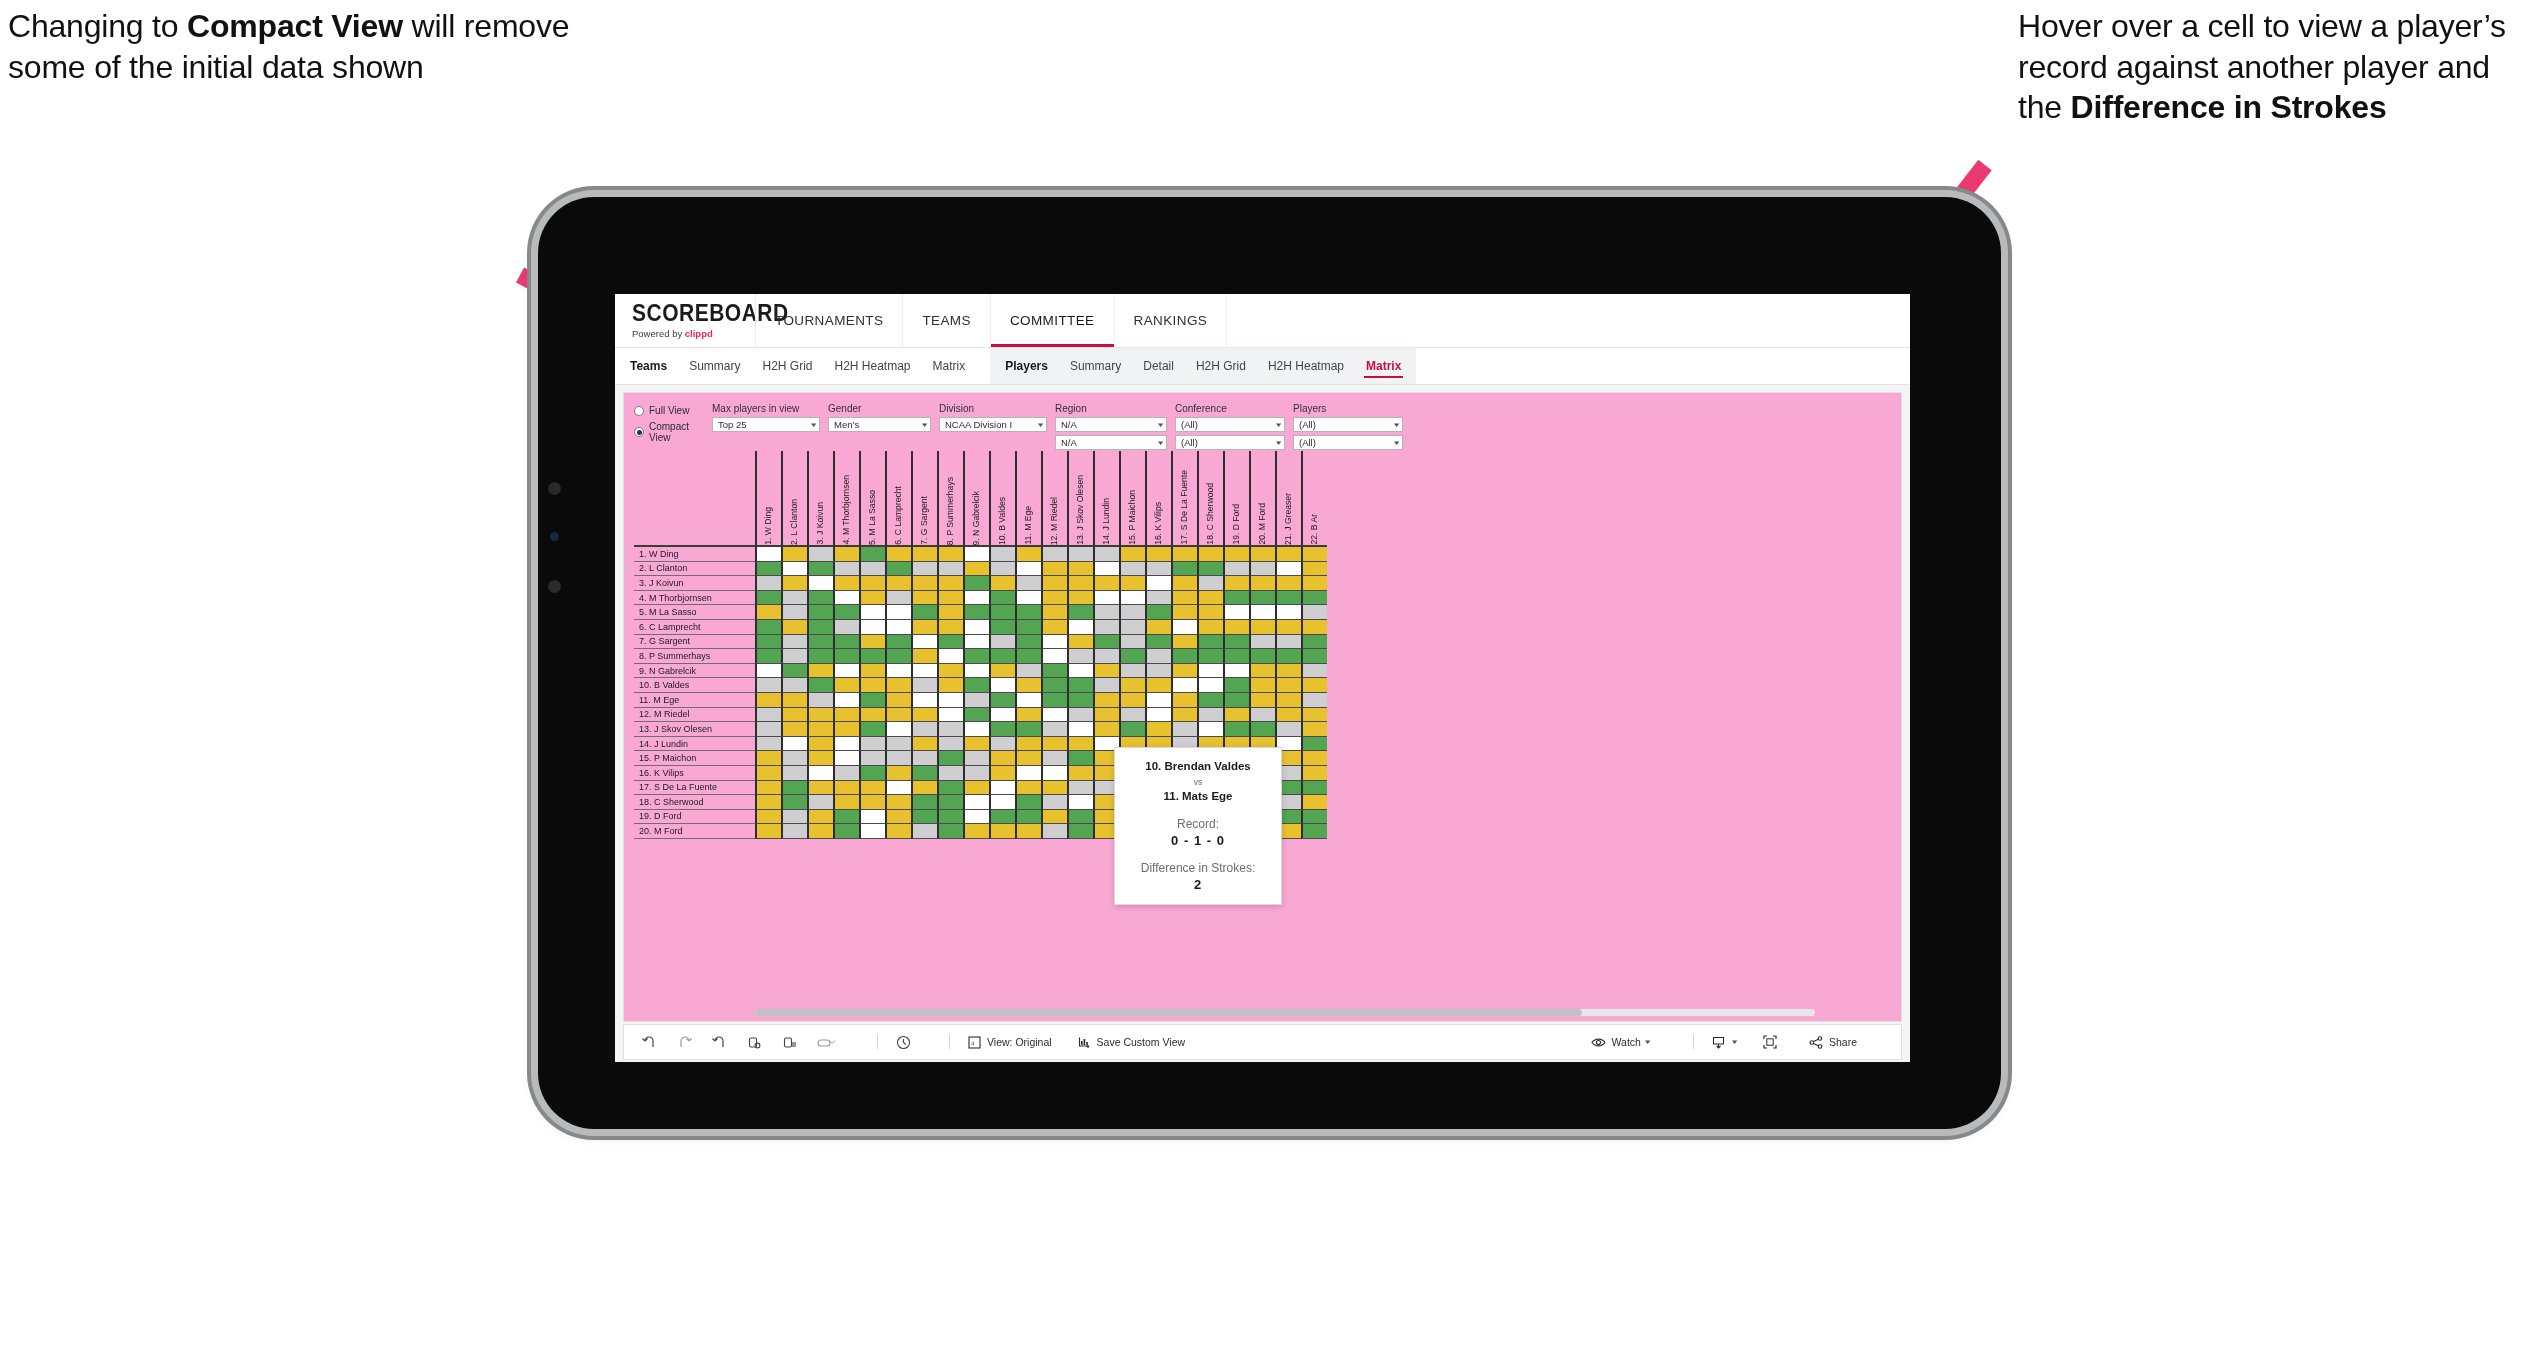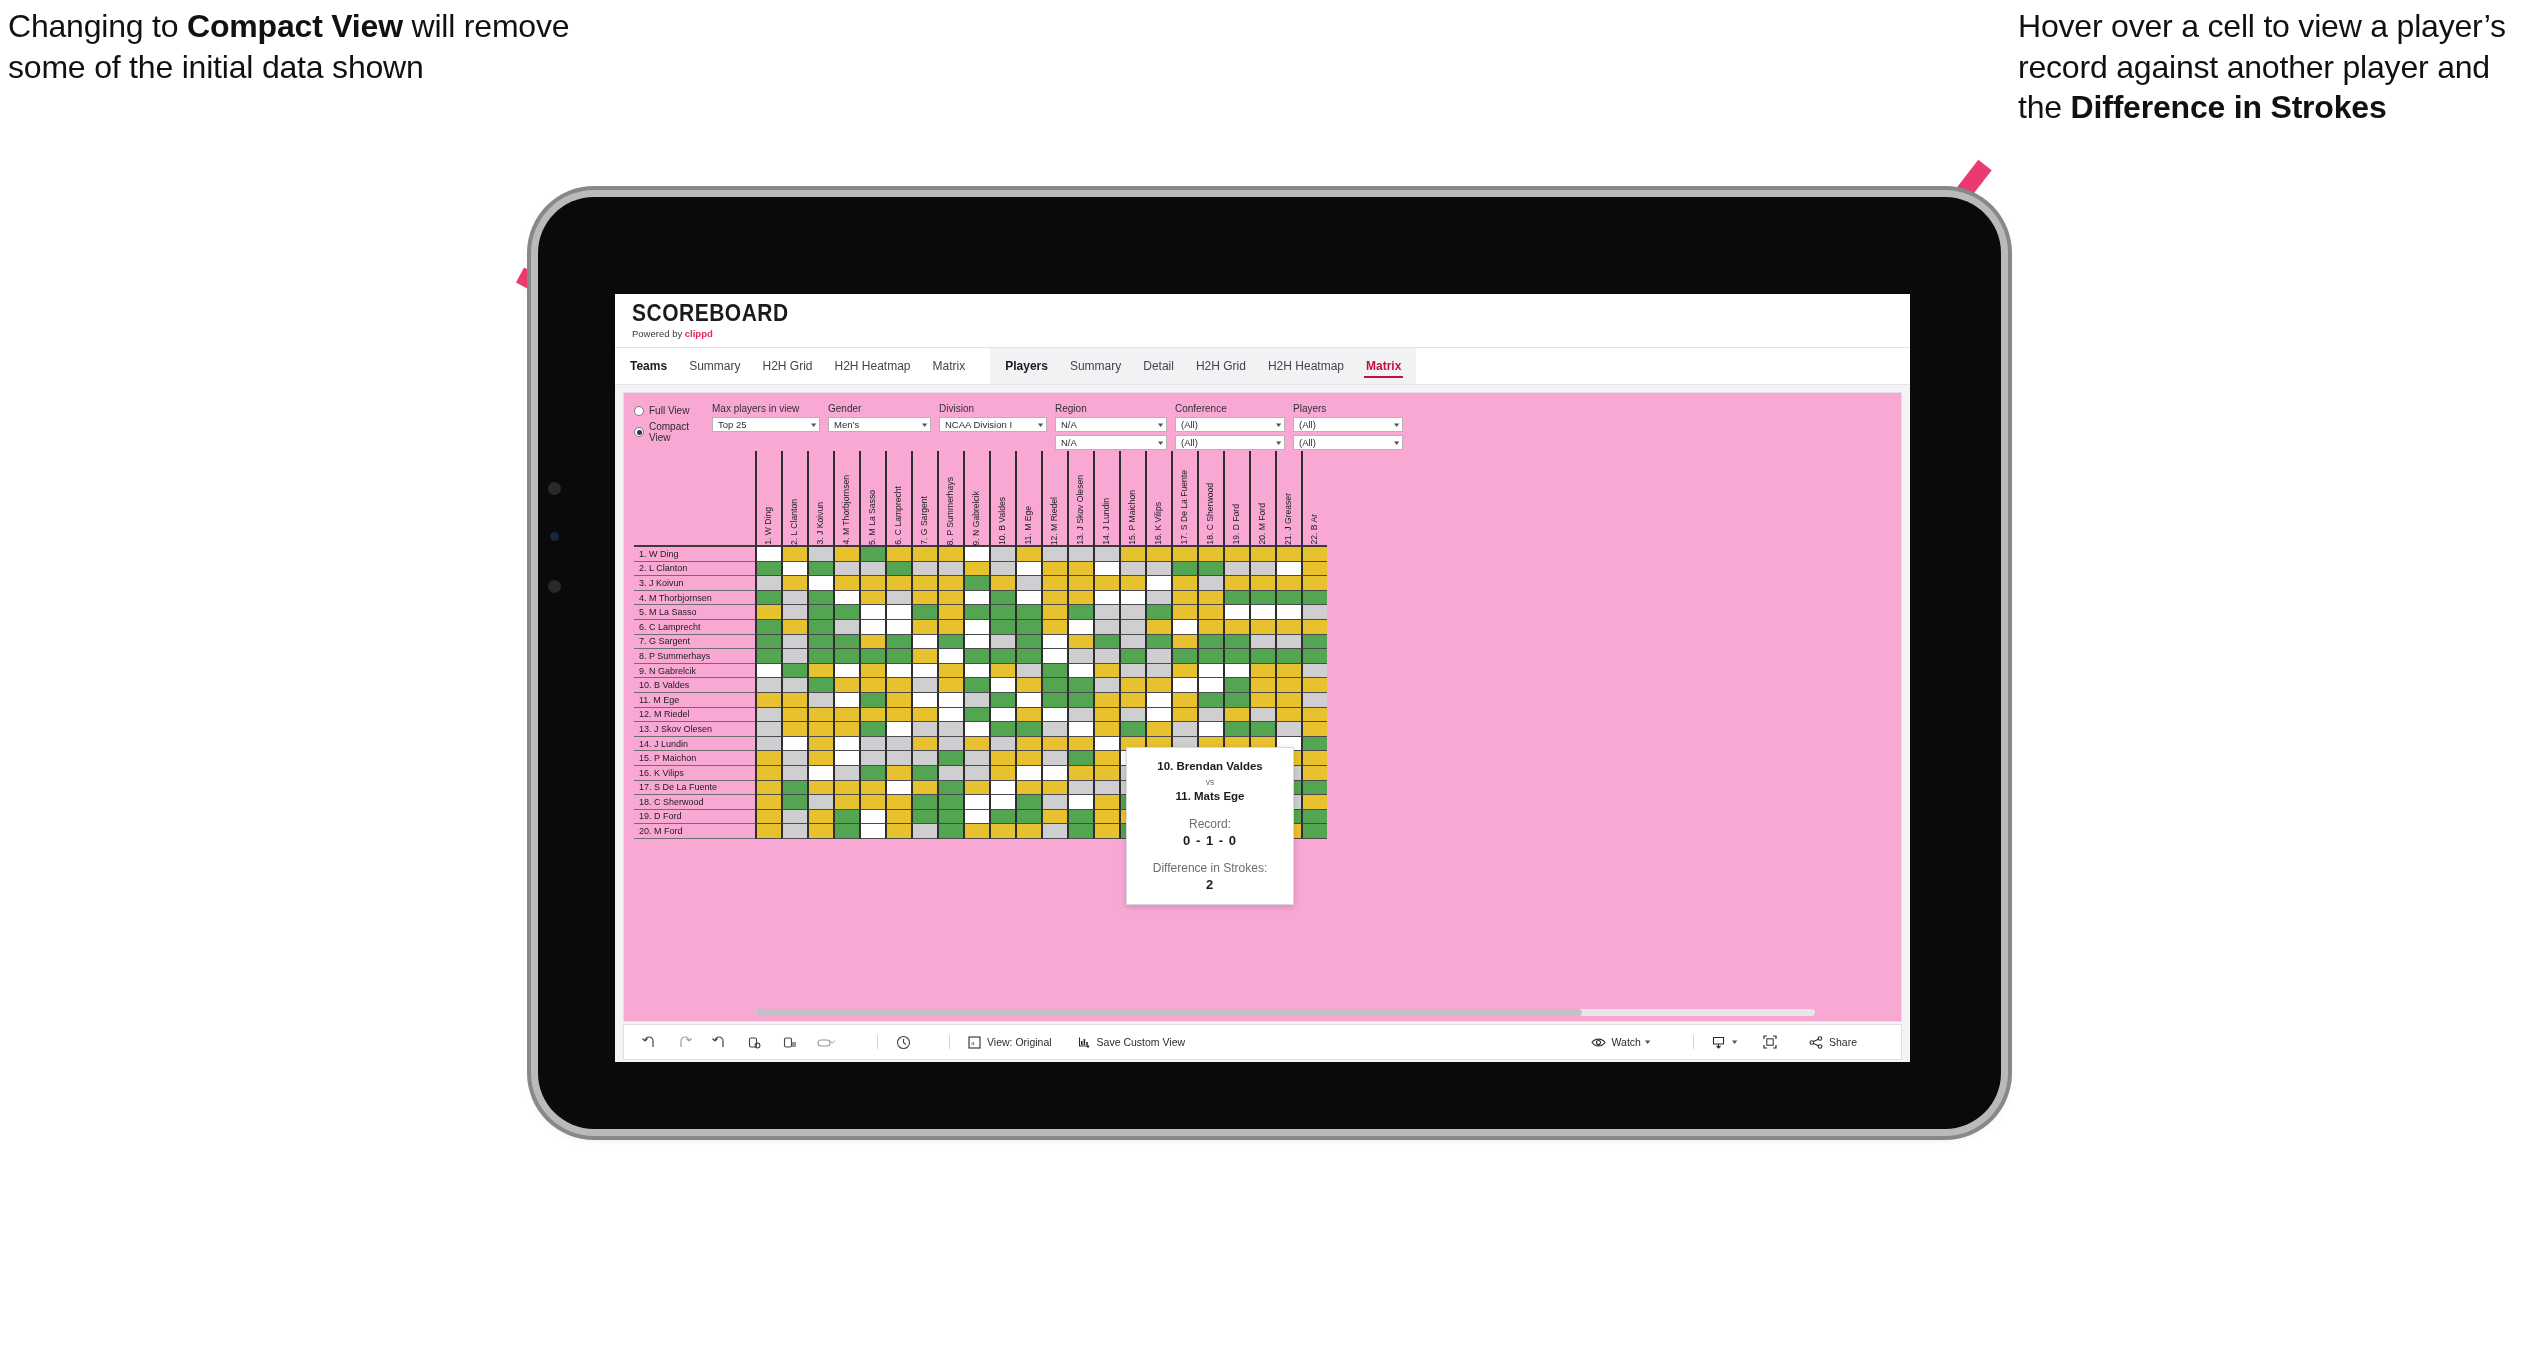--- a/index.html
+++ b/index.html
@@ -159,21 +159,21 @@
     width:26px;flex:none;box-sizing:border-box;
     border-left:2px solid #2e2e2e;border-bottom:1px solid #4a4a4e;
   }
   .c-w{background:#ffffff;}
   .c-g{background:#54a551;}
   .c-y{background:#e8c22e;}
   .c-a{background:#cfcfd1;}
 
   
   #tooltip{
-    position:absolute;left:492px;top:296px;width:150px;
+    position:absolute;left:480px;top:296px;width:150px;
     background:#ffffff;border:1px solid #d9d9dd;
     box-shadow:0 2px 7px rgba(0,0,0,.16);
     padding:11px 8px 12px;text-align:center;z-index:9;
   }
   #tooltip .tp-name{font-size:11.5px;font-weight:700;color:#1b1b1f;line-height:1.35;}
   #tooltip .tp-vs{font-size:8.5px;color:#6c6c72;margin:2px 0;}
   #tooltip .tp-lab{font-size:12px;color:#6c6c72;margin-top:13px;}
   #tooltip .tp-val{font-size:13px;font-weight:700;color:#1b1b1f;margin-top:2px;letter-spacing:1px;}
 
   
@@ -221,20 +221,26 @@
   <div class="cam" id="cam1"></div>
   <div class="cam" id="cam2"></div>
   <div class="cam" id="cam3"></div>
 
   <div id="screen">
 
     <div id="navbar">
       <div id="brand">
         <div class="logo">SCOREBOARD</div>
         <div class="tagline"><span>Powered by </span><span class="c">clippd</span></div>
+      </div>
+      <div class="nav-tabs">
+        <div class="nav-tab">TOURNAMENTS</div>
+        <div class="nav-tab">TEAMS</div>
+        <div class="nav-tab active">COMMITTEE</div>
+        <div class="nav-tab">RANKINGS</div>
       </div>
     </div>
 
     <div id="subbar">
       <div class="sub-group">
         <div class="sub-item bold">Teams</div>
         <div class="sub-item">Summary</div>
         <div class="sub-item">H2H Grid</div>
         <div class="sub-item">H2H Heatmap</div>
         <div class="sub-item">Matrix</div>

